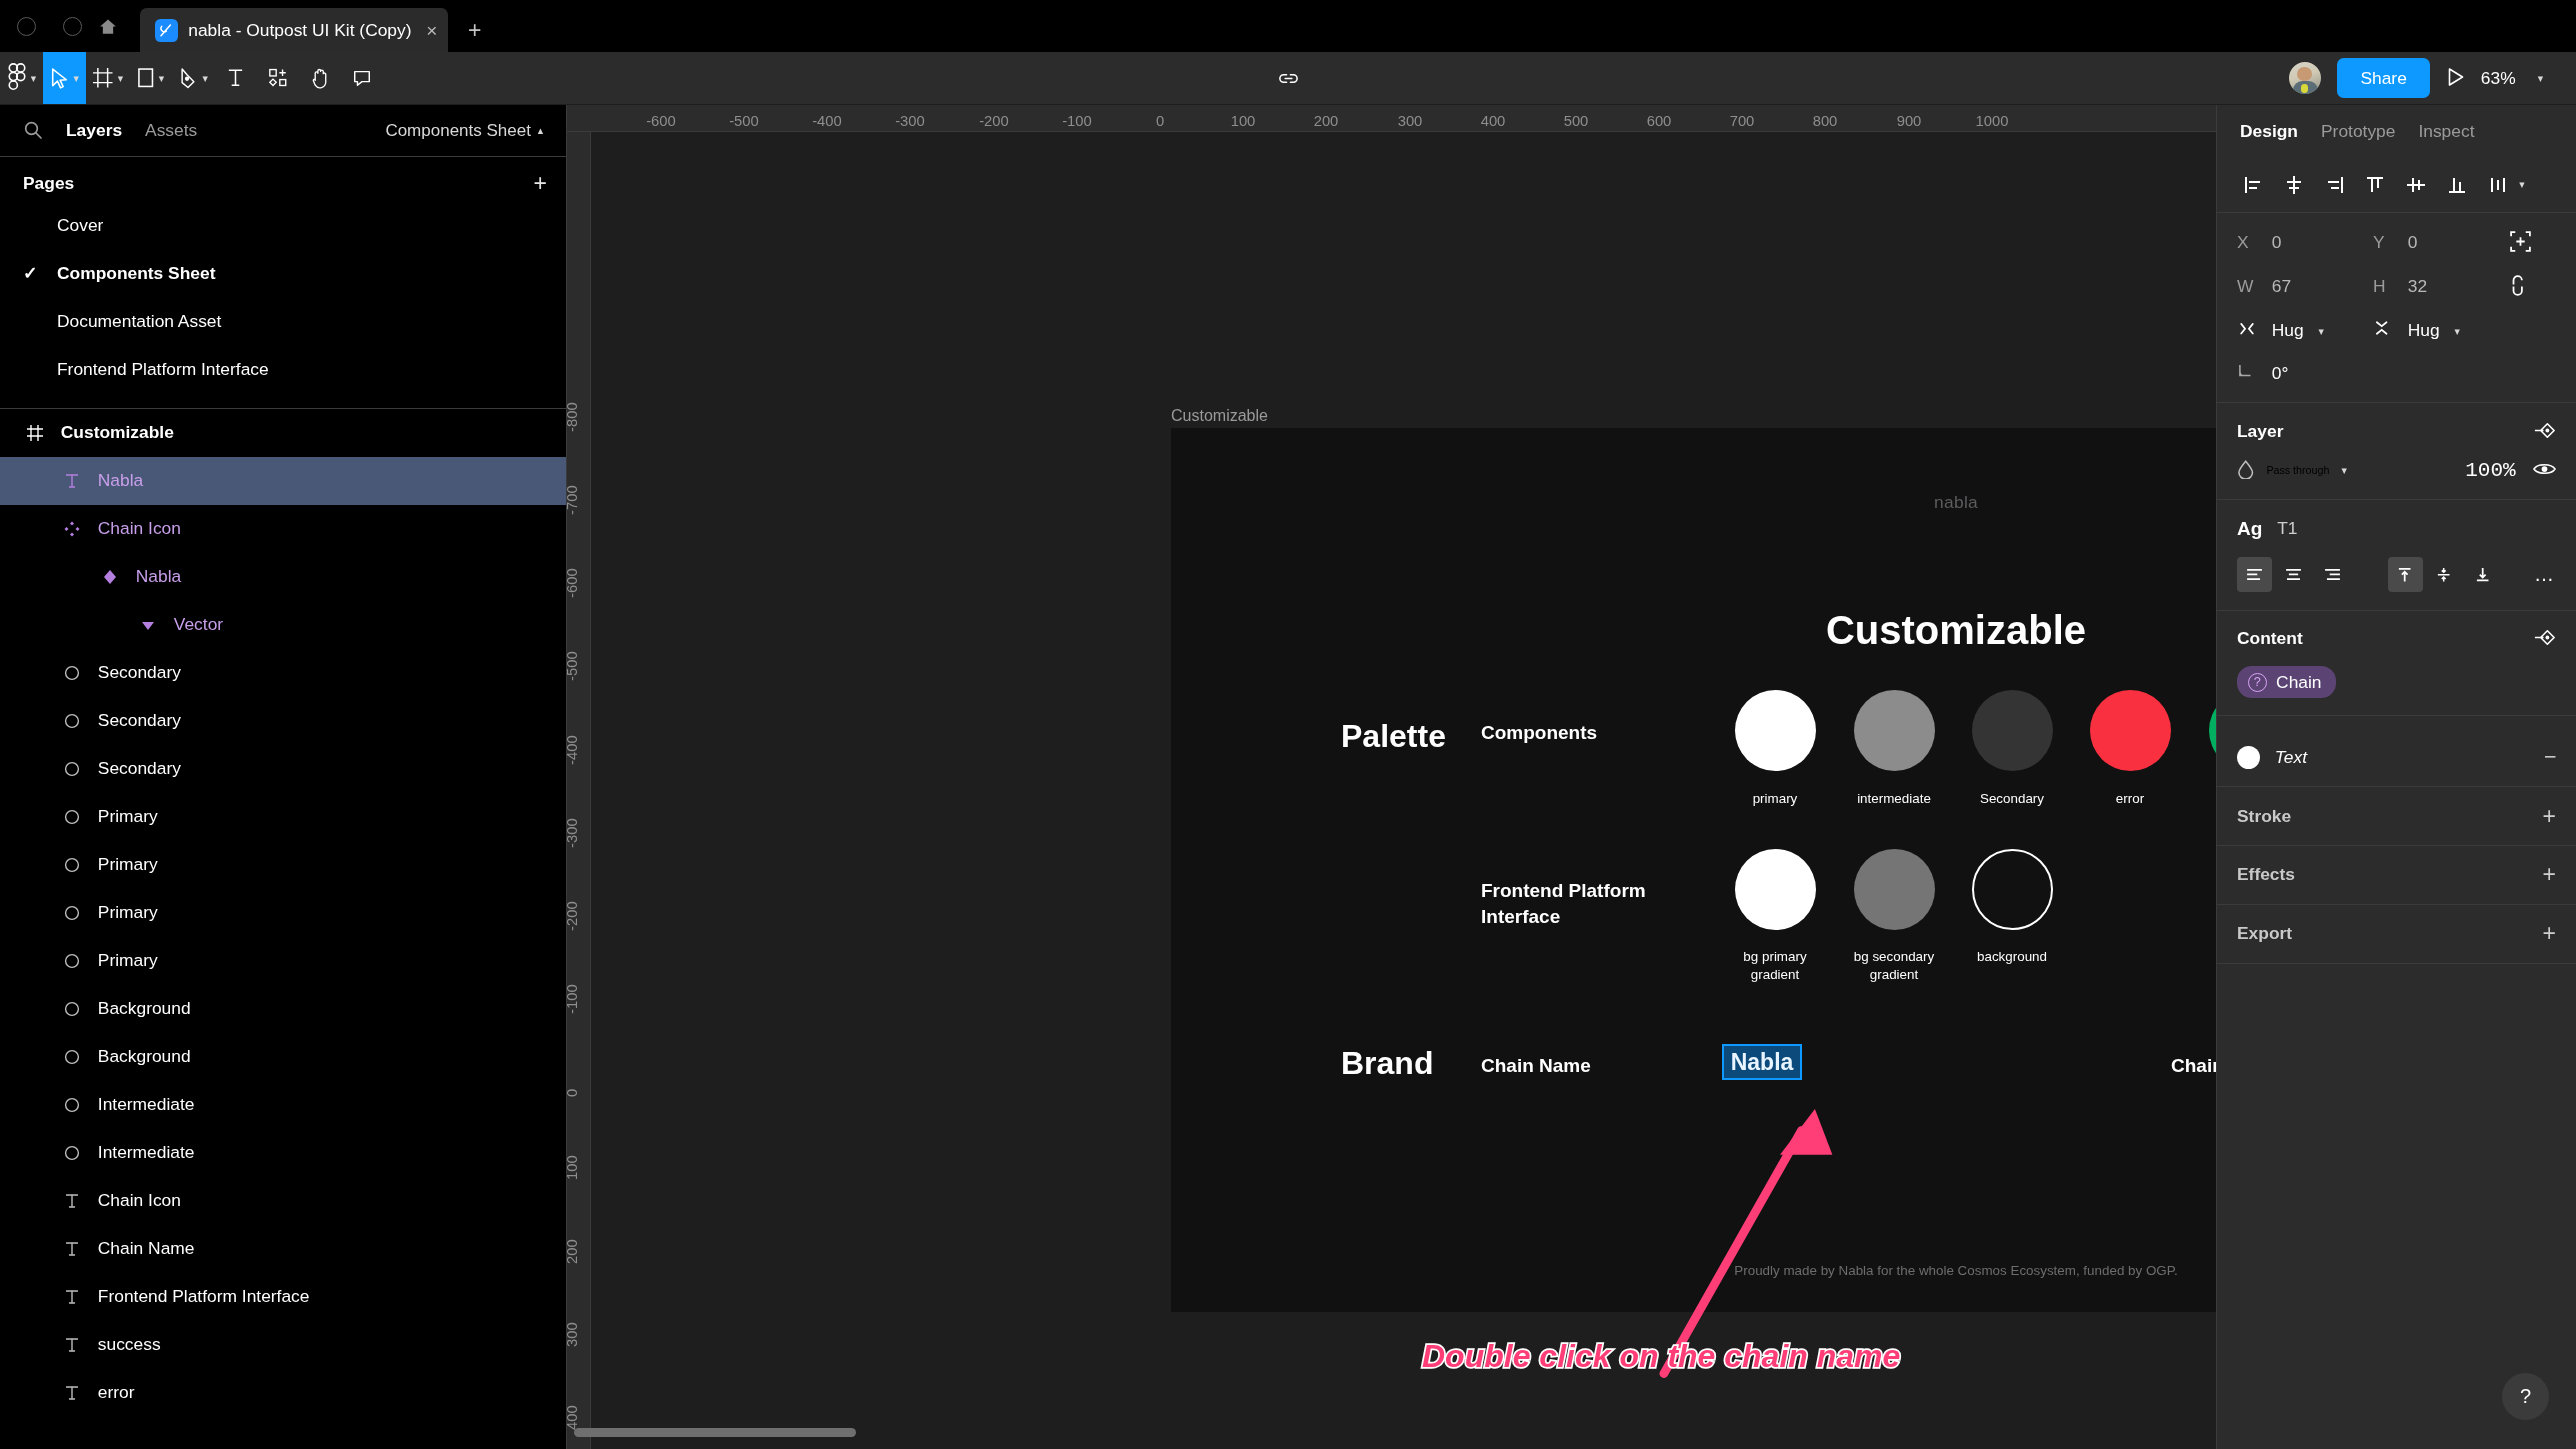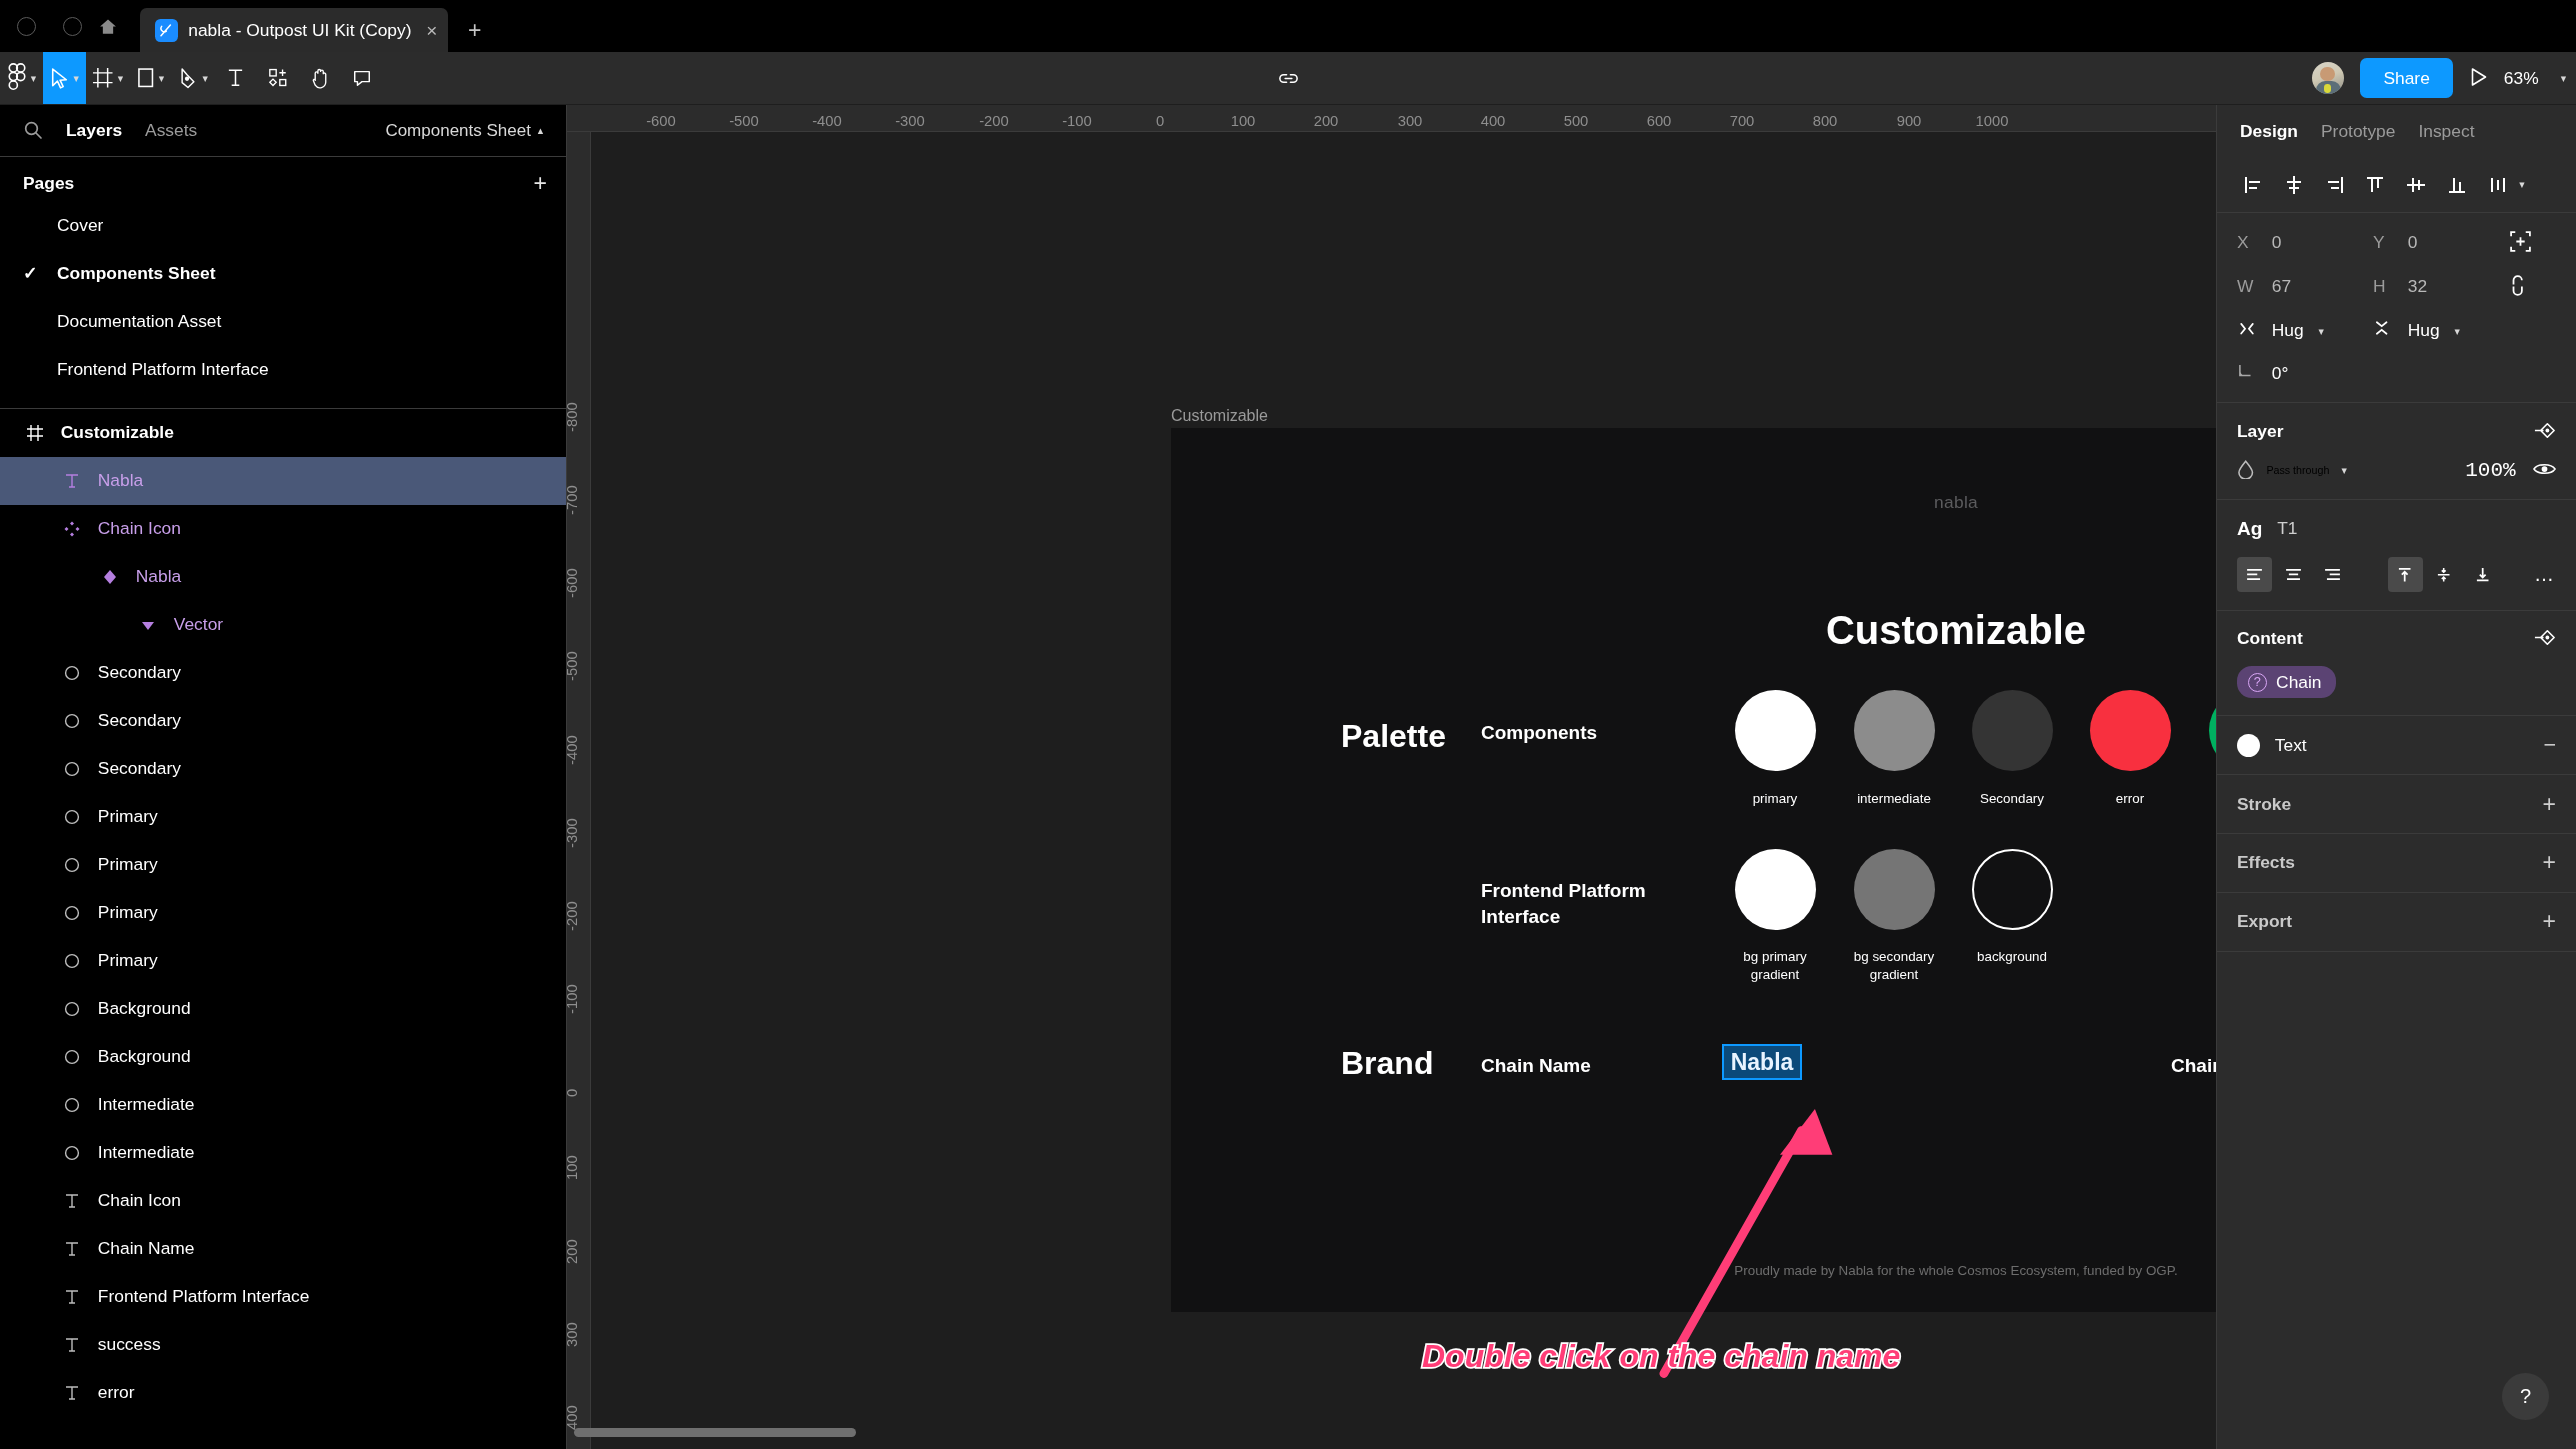--- a/index.html
+++ b/index.html
@@ -41,21 +41,21 @@
   .tool {
     height:52px; min-width:42px; display:flex; align-items:center; justify-content:center;
     gap:4px; padding:0 6.7px; color:#fff;
   }
   .tool.active { background:#0d99ff; }
   .caret { font-size:10.7px; color:#d8d8d8; line-height:1; }
   .tb-center {
     position:absolute; left:50%; transform:translateX(-50%); height:52px;
     display:flex; align-items:center;
   }
-  .tb-right { margin-left:auto; display:flex; align-items:center; gap:16px; padding-right:10px; }
+  .tb-right { margin-left:auto; display:flex; align-items:center; gap:16px; padding-right:33px; }
   .avatar {
     width:32px; height:32px; border-radius:50%; overflow:hidden; flex:none;
     background: linear-gradient(160deg,#d8d4c8 0%,#cfc9b4 45%,#8f8e86 100%);
     position: relative;
   }
   .av-face { position:absolute; left:8px; top:4.7px; width:14.8px; height:14.8px; border-radius:50%; background:#c89a74; }
   .av-body { position:absolute; left:3.4px; bottom:0; width:25.5px; height:13.4px; border-radius:9.4px 9.4px 0 0; background:#5b6e78; }
   .av-mic { position:absolute; left:11.4px; bottom:1.3px; width:7.4px; height:8.7px; border-radius:3.4px; background:#d8d83a; }
   .share-btn {
     background:#0d99ff; color:#fff; border:none; border-radius:6.7px;
@@ -832,21 +832,21 @@
           </svg>
         </span>
       </div>
       <span class="chip">
         <span class="q">?</span>
         <span class="lbl">Chain</span>
       </span>
     </div>
 
     <div class="rp-sec">
-      <div class="row-item" style="margin-top:0; justify-content:space-between;">
+      <div class="row-item" style="margin-top:12px; justify-content:space-between;font-style:italic;">
         <span class="swatch-dot"></span>
         <span class="txt">Text</span>
         <span class="minus" style="margin-left:auto;">−</span>
       </div>
     </div>
 
     <div class="rp-sec">
       <div class="rp-head-row">
         <span class="rp-head" style="color:#c9c9c9;">Stroke</span>
         <span class="plus2">+</span>

